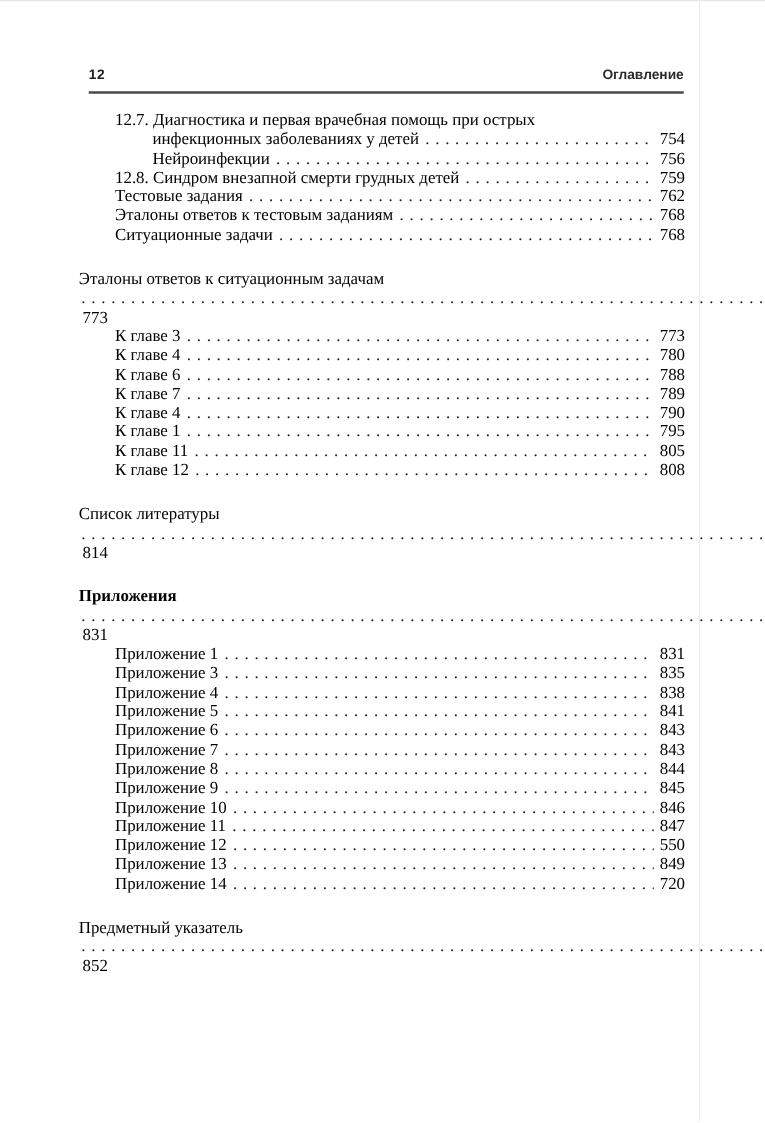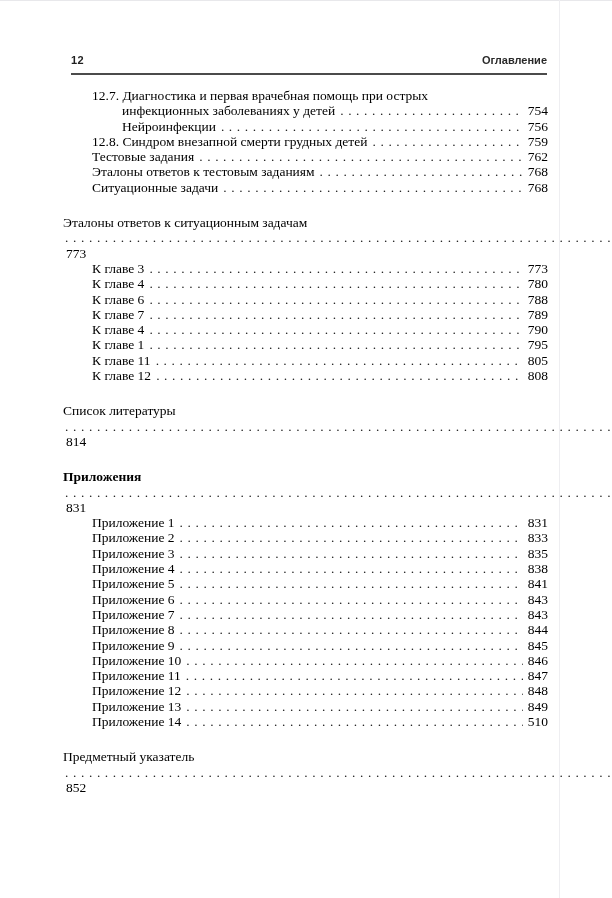--- a/index.html
+++ b/index.html
@@ -179,25 +179,20 @@
         <span class="label">Приложения</span>
         <span class="dots"></span>
         <span class="pagenum">831</span>
       </div>
       <div class="row indent-1">
         <span class="label">Приложение 1</span>
         <span class="dots"></span>
         <span class="pagenum">831</span>
       </div>
       <div class="row indent-1">
-        <span class="label">Приложение 2</span>
-        <span class="dots"></span>
-        <span class="pagenum">833</span>
-      </div>
-      <div class="row indent-1">
         <span class="label">Приложение 3</span>
         <span class="dots"></span>
         <span class="pagenum">835</span>
       </div>
       <div class="row indent-1">
         <span class="label">Приложение 4</span>
         <span class="dots"></span>
         <span class="pagenum">838</span>
       </div>
       <div class="row indent-1">
@@ -231,31 +226,31 @@
         <span class="pagenum">846</span>
       </div>
       <div class="row indent-1">
         <span class="label">Приложение 11</span>
         <span class="dots"></span>
         <span class="pagenum">847</span>
       </div>
       <div class="row indent-1">
         <span class="label">Приложение 12</span>
         <span class="dots"></span>
-        <span class="pagenum">848</span>
+        <span class="pagenum">550</span>
       </div>
       <div class="row indent-1">
         <span class="label">Приложение 13</span>
         <span class="dots"></span>
         <span class="pagenum">849</span>
       </div>
       <div class="row indent-1">
         <span class="label">Приложение 14</span>
         <span class="dots"></span>
-        <span class="pagenum">510</span>
+        <span class="pagenum">720</span>
       </div>
       <div class="row indent-0 gap">
         <span class="label">Предметный указатель</span>
         <span class="dots"></span>
         <span class="pagenum">852</span>
       </div>
     </div>
 </div>
 
 </body></html>

